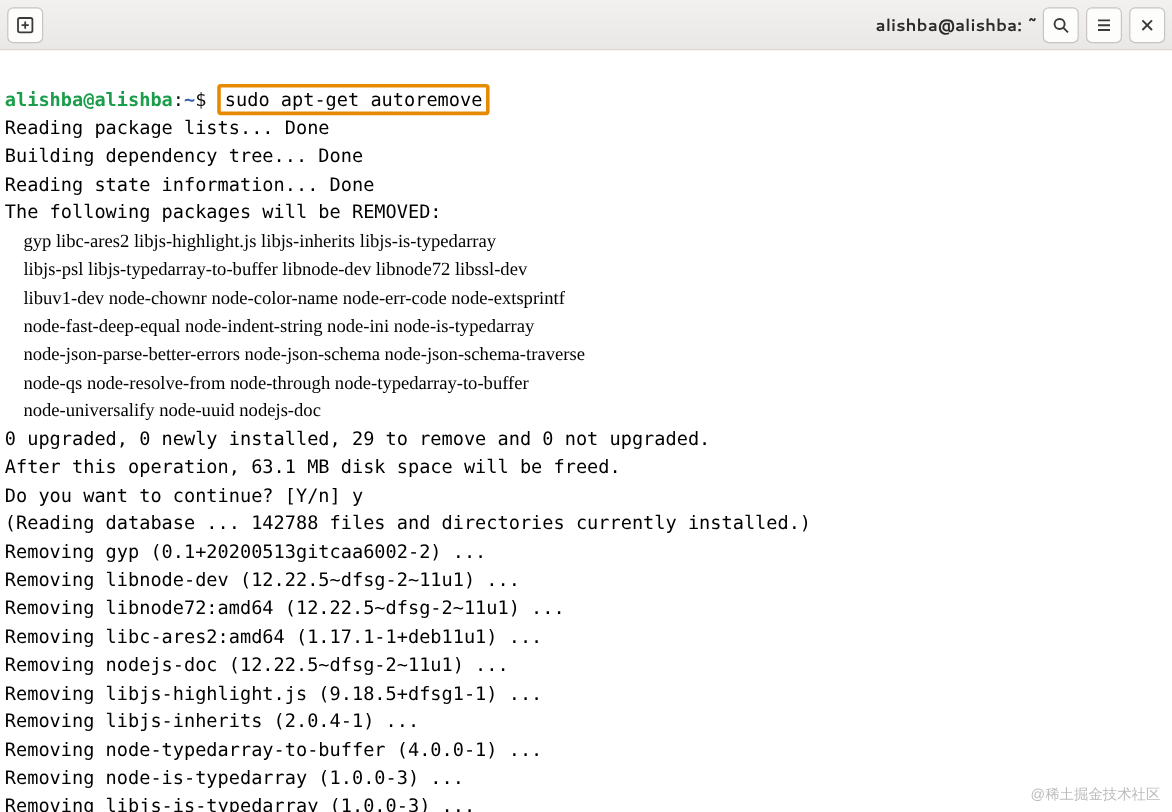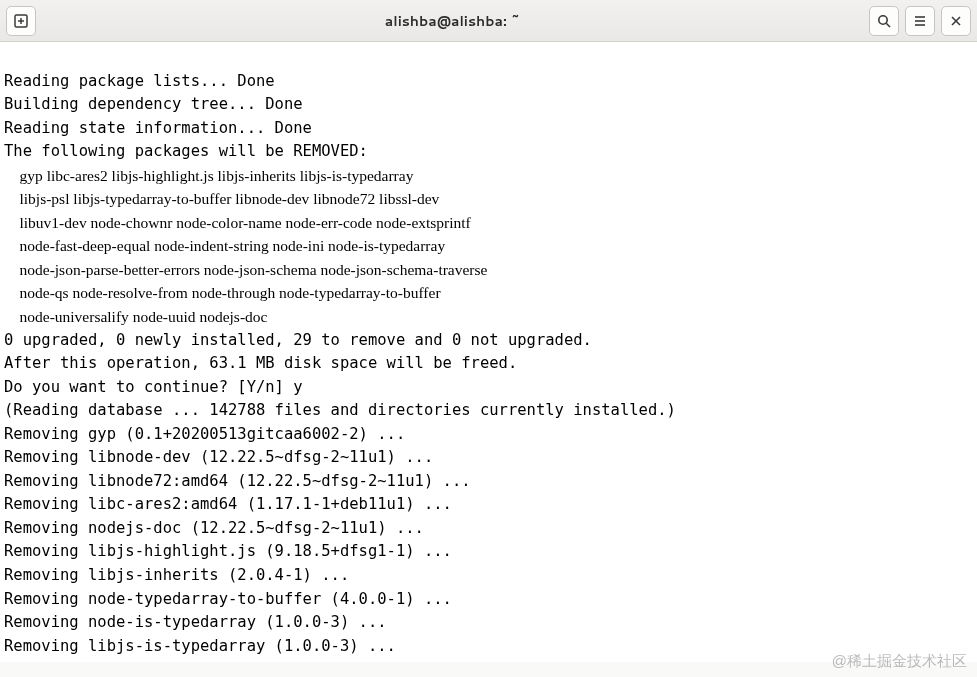--- a/index.html
+++ b/index.html
@@ -29,21 +29,21 @@
       background: #fdfdfc;
       display: flex;
       align-items: center;
       justify-content: center;
       cursor: pointer;
       font-family: sans-serif;
     }
     .tb-btn svg { width: 16px; height: 16px; }
     .tb-title {
       flex: 1;
-      text-align: center;
+      text-align: right;
       font-family: Cantarell, "DejaVu Sans", sans-serif;
       font-size: 14px;
       font-weight: 600;
       color: #2b2b2b;
     }
     .tb-right { display: flex; gap: 6px; }
     .terminal {
       padding: 4px 4px;
       background: #ffffff;
       line-height: 1.52;
@@ -63,21 +63,21 @@
       line-height: 1.3;
     }
     .term-line { color: #000; }
     .pkg-indent { padding-left: 2ch; display: block; font-family: Liberation Serif, serif; }
     .watermark {
       position: absolute;
       bottom: 6px;
       right: 10px;
       color: rgba(0,0,0,0.28);
       font-family: sans-serif;
-      font-size: 15px;
+      font-size: 12px;
       pointer-events: none;
     }
   </style>
 </head>
 <body>
 
 <div class="titlebar">
   <div class="tb-btn">
     <svg viewBox="0 0 16 16" fill="none" stroke="#3a3a3a" stroke-width="1.5">
       <rect x="2" y="2" width="12" height="12" rx="1.5"></rect>
@@ -103,15 +103,16 @@
     <div class="tb-btn">
       <svg viewBox="0 0 16 16" stroke="#3a3a3a" stroke-width="1.6">
         <line x1="4" y1="4" x2="12" y2="12"></line>
         <line x1="12" y1="4" x2="4" y2="12"></line>
       </svg>
     </div>
   </div>
 </div>
 
 <div class="terminal">
+<span class="term-line"><span class="prompt-user">alishba@alishba</span><span class="prompt-sep">:</span><span class="prompt-path">~</span><span class="prompt-dollar">$</span> <span class="cmd-highlight">sudo apt-get autoremove</span></span>
 <div id="out-before"><div class="term-line">Reading package lists... Done</div><div class="term-line">Building dependency tree... Done</div><div class="term-line">Reading state information... Done</div><div class="term-line">The following packages will be REMOVED:</div></div><div id="out-pkgs"><div class="term-line pkg-indent">gyp libc-ares2 libjs-highlight.js libjs-inherits libjs-is-typedarray</div><div class="term-line pkg-indent">libjs-psl libjs-typedarray-to-buffer libnode-dev libnode72 libssl-dev</div><div class="term-line pkg-indent">libuv1-dev node-chownr node-color-name node-err-code node-extsprintf</div><div class="term-line pkg-indent">node-fast-deep-equal node-indent-string node-ini node-is-typedarray</div><div class="term-line pkg-indent">node-json-parse-better-errors node-json-schema node-json-schema-traverse</div><div class="term-line pkg-indent">node-qs node-resolve-from node-through node-typedarray-to-buffer</div><div class="term-line pkg-indent">node-universalify node-uuid nodejs-doc</div></div><div id="out-after"><div class="term-line">0 upgraded, 0 newly installed, 29 to remove and 0 not upgraded.</div><div class="term-line">After this operation, 63.1 MB disk space will be freed.</div><div class="term-line">Do you want to continue? [Y/n] y</div><div class="term-line">(Reading database ... 142788 files and directories currently installed.)</div><div class="term-line">Removing gyp (0.1+20200513gitcaa6002-2) ...</div><div class="term-line">Removing libnode-dev (12.22.5~dfsg-2~11u1) ...</div><div class="term-line">Removing libnode72:amd64 (12.22.5~dfsg-2~11u1) ...</div><div class="term-line">Removing libc-ares2:amd64 (1.17.1-1+deb11u1) ...</div><div class="term-line">Removing nodejs-doc (12.22.5~dfsg-2~11u1) ...</div><div class="term-line">Removing libjs-highlight.js (9.18.5+dfsg1-1) ...</div><div class="term-line">Removing libjs-inherits (2.0.4-1) ...</div><div class="term-line">Removing node-typedarray-to-buffer (4.0.0-1) ...</div><div class="term-line">Removing node-is-typedarray (1.0.0-3) ...</div><div class="term-line">Removing libjs-is-typedarray (1.0.0-3) ...</div></div></div>
 
 <div class="watermark">@稀土掘金技术社区</div>
 
 </body></html>

